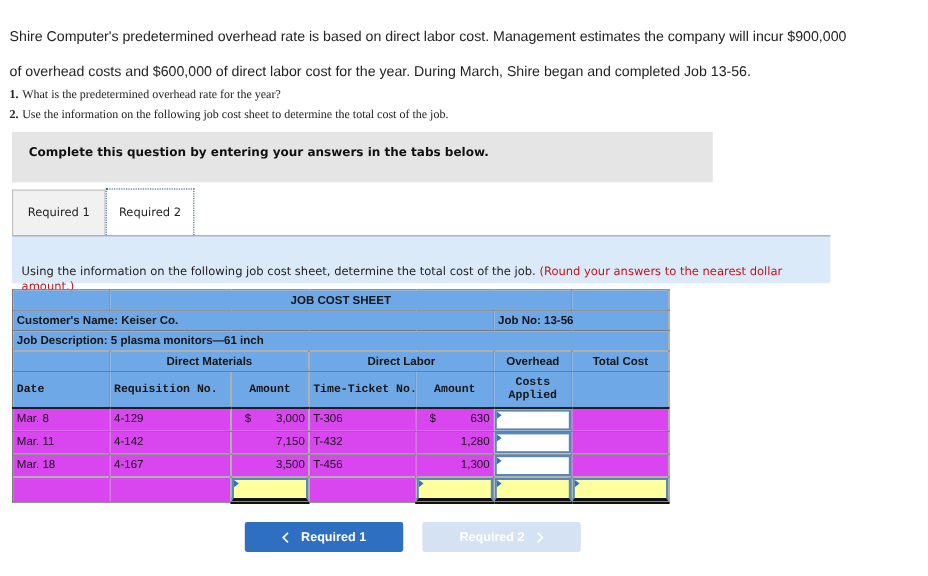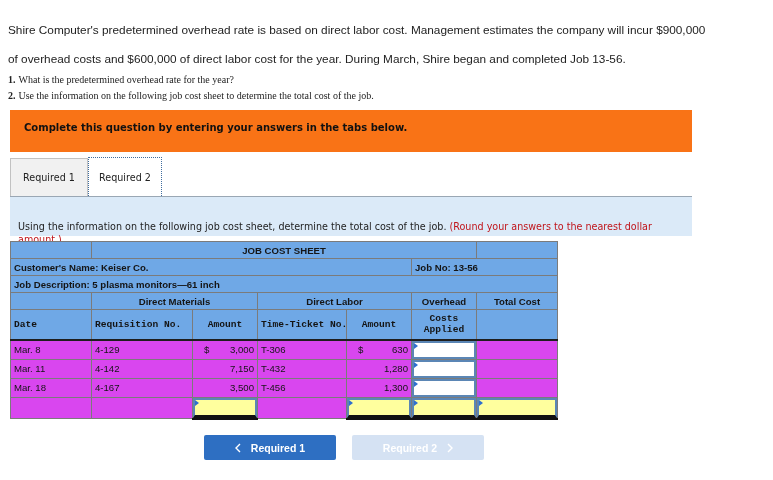--- a/index.html
+++ b/index.html
@@ -5,21 +5,21 @@
     html, body { margin: 0; padding: 0; background: #ffffff; }
     body { width: 773px; height: 480px; position: relative; overflow: hidden; color: #1c1c1c; }
     .abs { position: absolute; }
 
     .intro { left: 8px; top: 10px; font-family: "Liberation Sans", sans-serif; font-size: 11.8px; line-height: 18px; color: #222; white-space: nowrap; }
     .intro span { display: block; margin-top: 11px; }
     .questions { left: 8px; top: 72px; font-family: Liberation Serif, serif; font-size: 10px; line-height: 16px; color: #222; white-space: nowrap; }
     .questions .q { display: block; }
     .questions .num { font-weight: bold; margin-right: 3px; }
 
-    .banner { left: 10px; top: 110px; width: 682px; height: 42px; background: #f97316; }
+    .banner { left: 10px; top: 110px; width: 584px; height: 42px; background: #e5e5e5; }
     .banner-text { position: absolute; left: 14px; top: 12px; font-family: "DejaVu Sans", sans-serif; font-size: 10px; font-weight: bold; color: #111; white-space: nowrap; }
 
     .tab { position: absolute; top: 157px; height: 39px; box-sizing: border-box; font-family: "DejaVu Sans", sans-serif; font-size: 9.6px; color: #222; display: flex; align-items: center; justify-content: center; cursor: pointer; }
     .tab-1 { left: 10px; width: 78px; background: #f1f1f1; border: 1px solid #c2c2c2; border-bottom: none; top: 158px; height: 38px; }
     .tab-2 { left: 88px; width: 74px; background: #ffffff; border: 1px dotted #3f6d9e; border-bottom: none; }
 
     .info { left: 10px; top: 196px; width: 682px; height: 40px; background: #dbeaf8; border-top: 1px solid #9aa7b4; box-sizing: border-box; }
     .info-text { position: absolute; left: 8px; top: 7px; width: 668px; font-family: "DejaVu Sans", sans-serif; font-size: 9.6px; line-height: 13px; color: #222; margin-top: 16px; }
     .info-note { color: #c0141a; }
 

